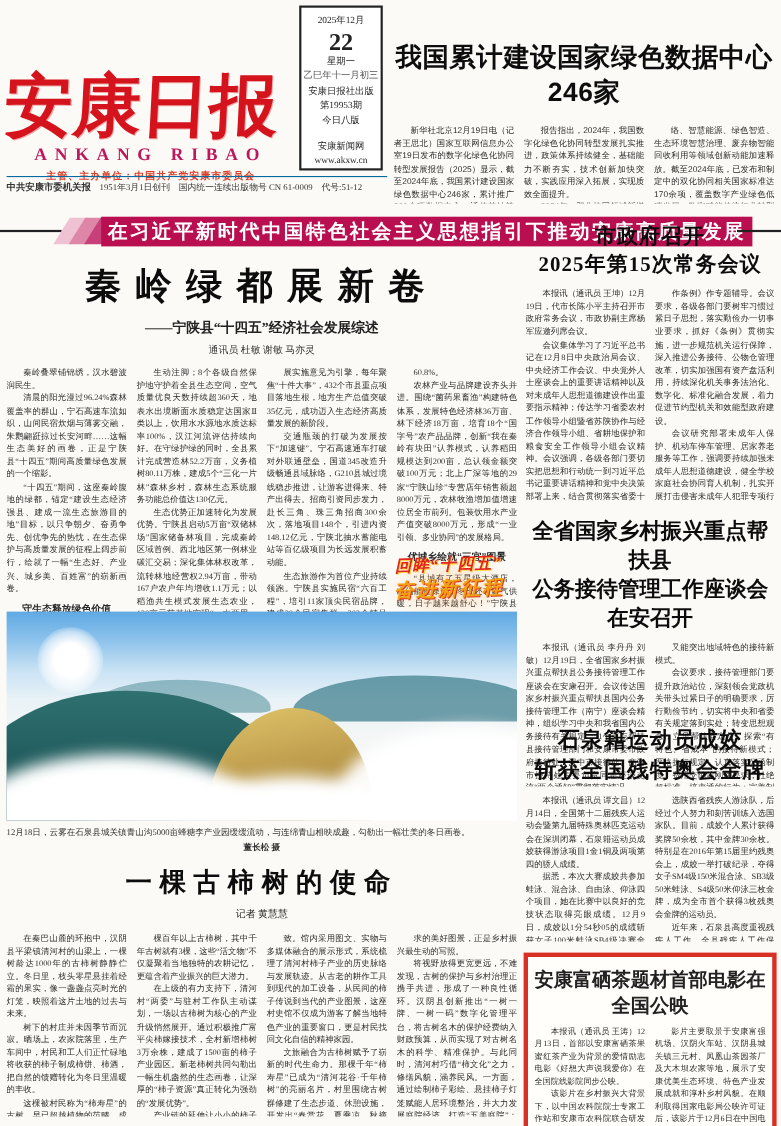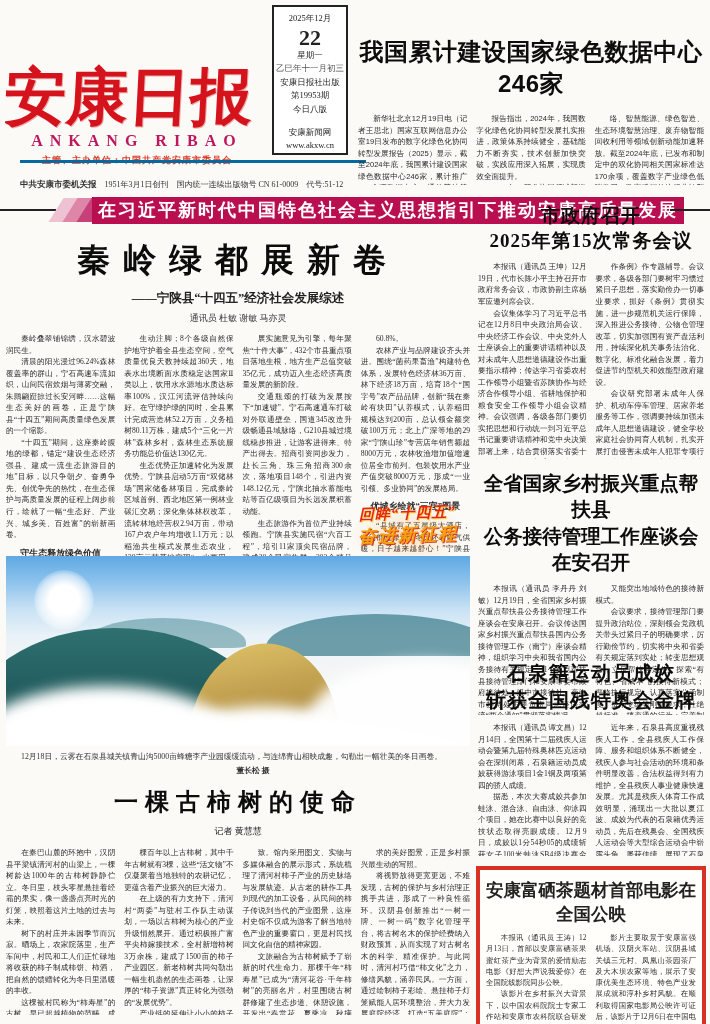--- a/index.html
+++ b/index.html
@@ -6,22 +6,22 @@
   body{width:710px;height:1024px;position:relative;background:#fbfaf6;overflow:hidden;
        font-family:"Liberation Serif","DejaVu Serif",serif;color:#222;}
   .sans{font-family:"Liberation Sans","DejaVu Sans",sans-serif;}
   
   .masthead{position:absolute;left:6px;top:2px;width:262px;}
   .calli{display:flex;justify-content:space-between;align-items:flex-end;height:126px;
          font-size:62px;font-weight:bold;color:#d5131d;line-height:1;
          text-shadow:1px 1px 0 rgba(213,19,29,.35);transform:skewX(-3deg);}
   .pinyin{text-align:center;color:#be185d;font-weight:bold;font-size:16px;letter-spacing:7px;margin-top:4px;}
   .organizer{text-align:center;color:#d8402b;font-weight:bold;font-size:9px;margin-top:4px;letter-spacing:1px;}
-  .footline{position:absolute;left:20px;top:160px;width:346px;border-top:3px solid #0369a1;
-            padding-top:16px;font-size:8px;color:#333;display:flex;gap:8px;white-space:nowrap;}
+  .footline{position:absolute;left:6px;top:160px;width:346px;border-top:1px solid #0369a1;
+            padding-top:4px;font-size:8px;color:#333;display:flex;gap:8px;white-space:nowrap;}
   .footline b{font-size:8.5px;}
   
   .datebox{position:absolute;left:272px;top:5px;width:76px;height:150px;border:2px solid #222;
            background:#fff;text-align:center;font-size:8.5px;line-height:1.6;box-sizing:border-box;padding-top:5px;}
   .datebox .day{font-size:22px;font-weight:bold;line-height:1.05;}
   .datebox .lunar{color:#555;}
   .datebox .site{margin-top:9px;}
   
   .topstory{position:absolute;left:358px;top:36px;width:346px;}
   .topstory h1{margin:0;font-size:24px;font-weight:900;letter-spacing:.5px;text-align:center;color:#0d0d0d;}
@@ -75,21 +75,21 @@
   .r-far{left:260px;top:58px;width:230px;height:42px;background:#41808f;opacity:.75;}
   .r-far2{left:80px;top:62px;width:160px;height:30px;background:#4f8d98;opacity:.55;}
   .r-main{left:-40px;top:72px;width:310px;height:130px;background:linear-gradient(180deg,#2f7170,#15474b);}
   .r-gold{left:188px;top:88px;width:150px;height:120px;transform:rotate(9deg);
           background:linear-gradient(160deg,#e4c86d,#a8843a 70%);}
   .cloud{position:absolute;background:#fff;border-radius:50%;filter:blur(7px);}
   .c1{left:-30px;top:130px;width:260px;height:110px;}
   .c2{left:150px;top:150px;width:220px;height:100px;}
   .c3{left:300px;top:105px;width:240px;height:130px;opacity:.96;}
   .c4{left:60px;top:165px;width:420px;height:90px;}
-  .caption{position:absolute;left:21px;top:751px;width:464px;font-size:7.8px;color:#333;line-height:1.5;}
+  .caption{position:absolute;left:6px;top:751px;width:464px;font-size:7.8px;color:#333;line-height:1.5;}
   .caption .credit{text-align:center;font-weight:bold;margin-top:2px;}
   
   .treestory{position:absolute;left:6px;top:786px;width:464px;}
   .treestory h2{margin:0;text-align:center;font-size:24px;font-weight:bold;letter-spacing:7px;color:#0c0c0c;}
   .treestory .byline{text-align:center;font-size:9px;margin-top:7px;}
   .treestory .cols{margin-top:9px;height:168px;}
 </style>
 </head>
 <body>
 
@@ -212,20 +212,21 @@
   <h3>
     <span>石泉籍运动员成姣</span><br>
     <span>斩获全国残特奥会金牌</span>
   </h3>
   <div class="cols">
       <div class="col">
         <p>本报讯（通讯员 谭文昌）12月14日，全国第十二届残疾人运动会暨第九届特殊奥林匹克运动会在深圳闭幕，石泉籍运动员成姣获得游泳项目1金1铜及两项第四的骄人成绩。</p>
         <p>据悉，本次大赛成姣共参加蛙泳、混合泳、自由泳、仰泳四个项目，她在比赛中以良好的竞技状态取得亮眼成绩。12月9日，成姣以1分54秒05的成绩斩获女子100米蛙泳SB4级决赛金牌，为陕西代表团夺得本届赛事游泳项目首金。12月11日，成姣又以3分27秒68的成绩，拿下女子200米个人混合泳SM5级决赛铜牌。在随后进行的女子S5级200米自由泳、50米仰泳项目中均获得第四名。</p>
       </div>
       <div class="col">
+        <p>选陕西省残疾人游泳队，后经过个人努力和刻苦训练入选国家队。目前，成姣个人累计获得奖牌50余枚，其中金牌30余枚。特别是在2016年第15届里约残奥会上，成姣一举打破纪录，夺得女子SM4级150米混合泳、SB3级50米蛙泳、S4级50米仰泳三枚金牌，成为全市首个获得3枚残奥会金牌的运动员。</p>
         <p>近年来，石泉县高度重视残疾人工作，全县残疾人工作保障、服务和组织体系不断健全，残疾人参与社会活动的环境和条件明显改善，合法权益得到有力维护，全县残疾人事业健康快速发展。尤其是残疾人体育工作成效明显，涌现出一大批以夏江波、成姣为代表的石泉籍优秀运动员，先后在残奥会、全国残疾人运动会等大型综合运动会中崭露头角，屡获佳绩，展现了石泉健儿的良好风采。</p>
       </div>
     </div>
 </div>
 
 <div class="photo">
   <div class="sun"></div>
   <div class="ridge r-far"></div>
   <div class="ridge r-far2"></div>
   <div class="ridge r-main"></div>

